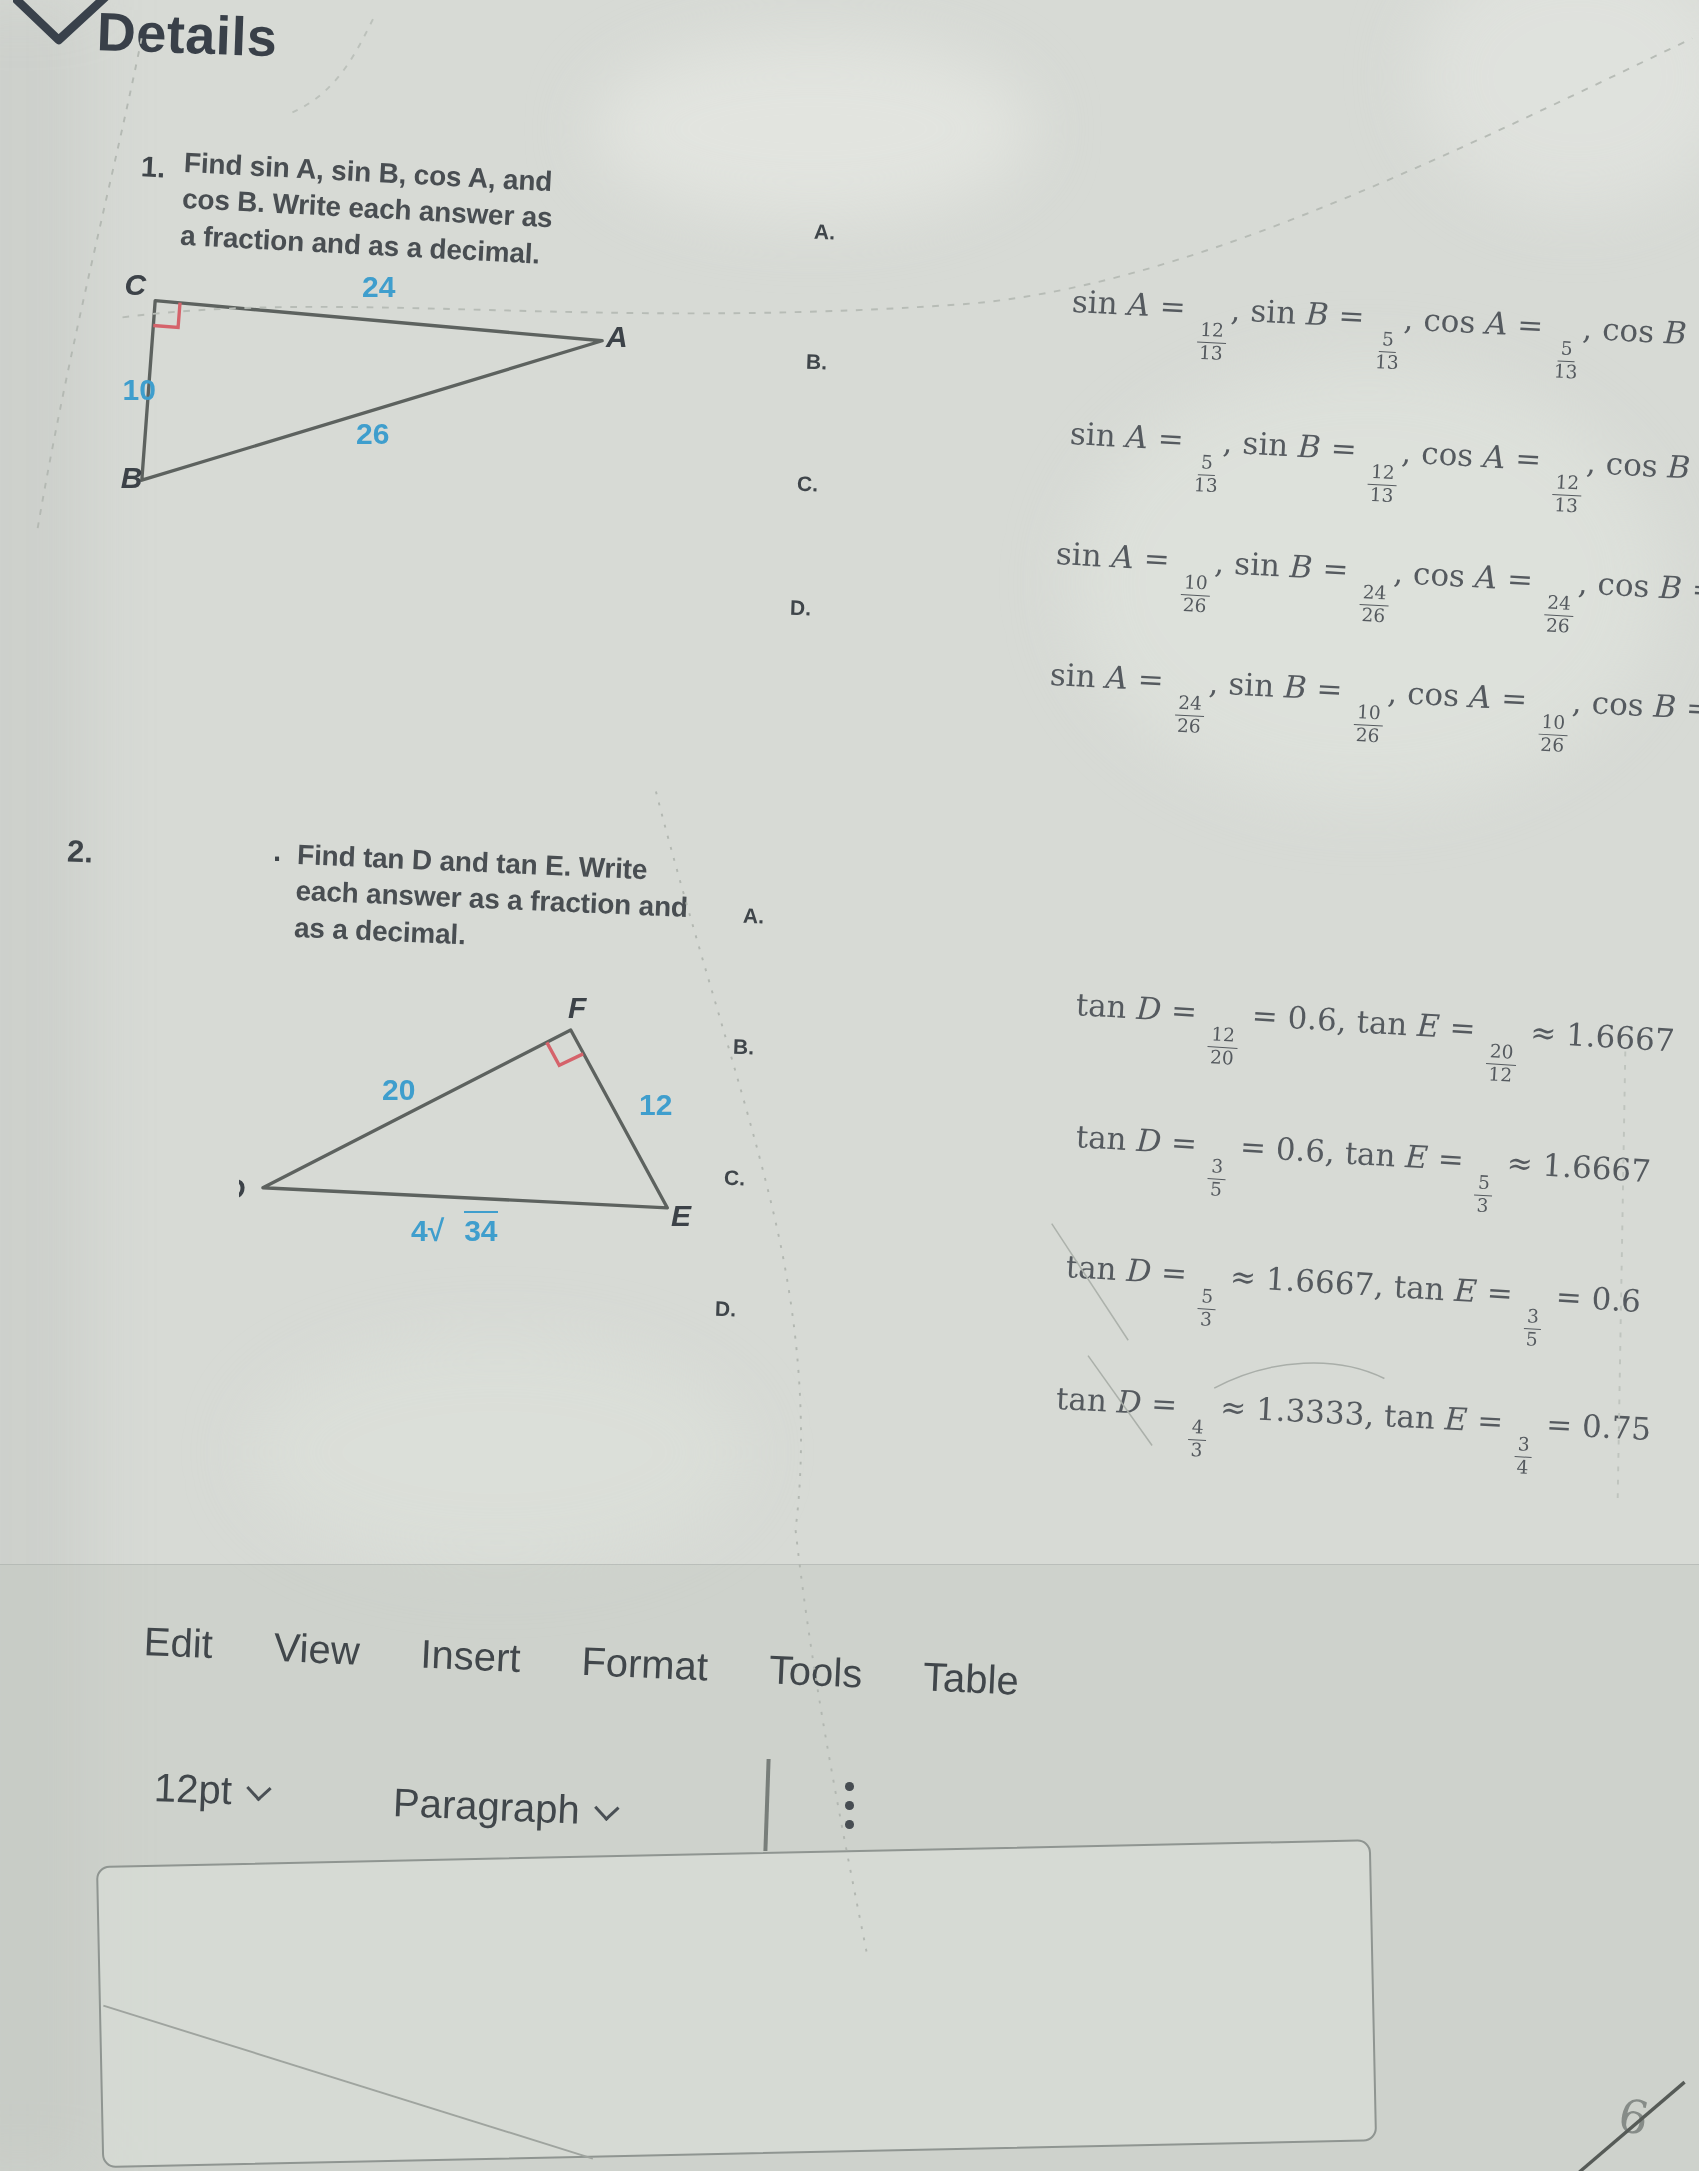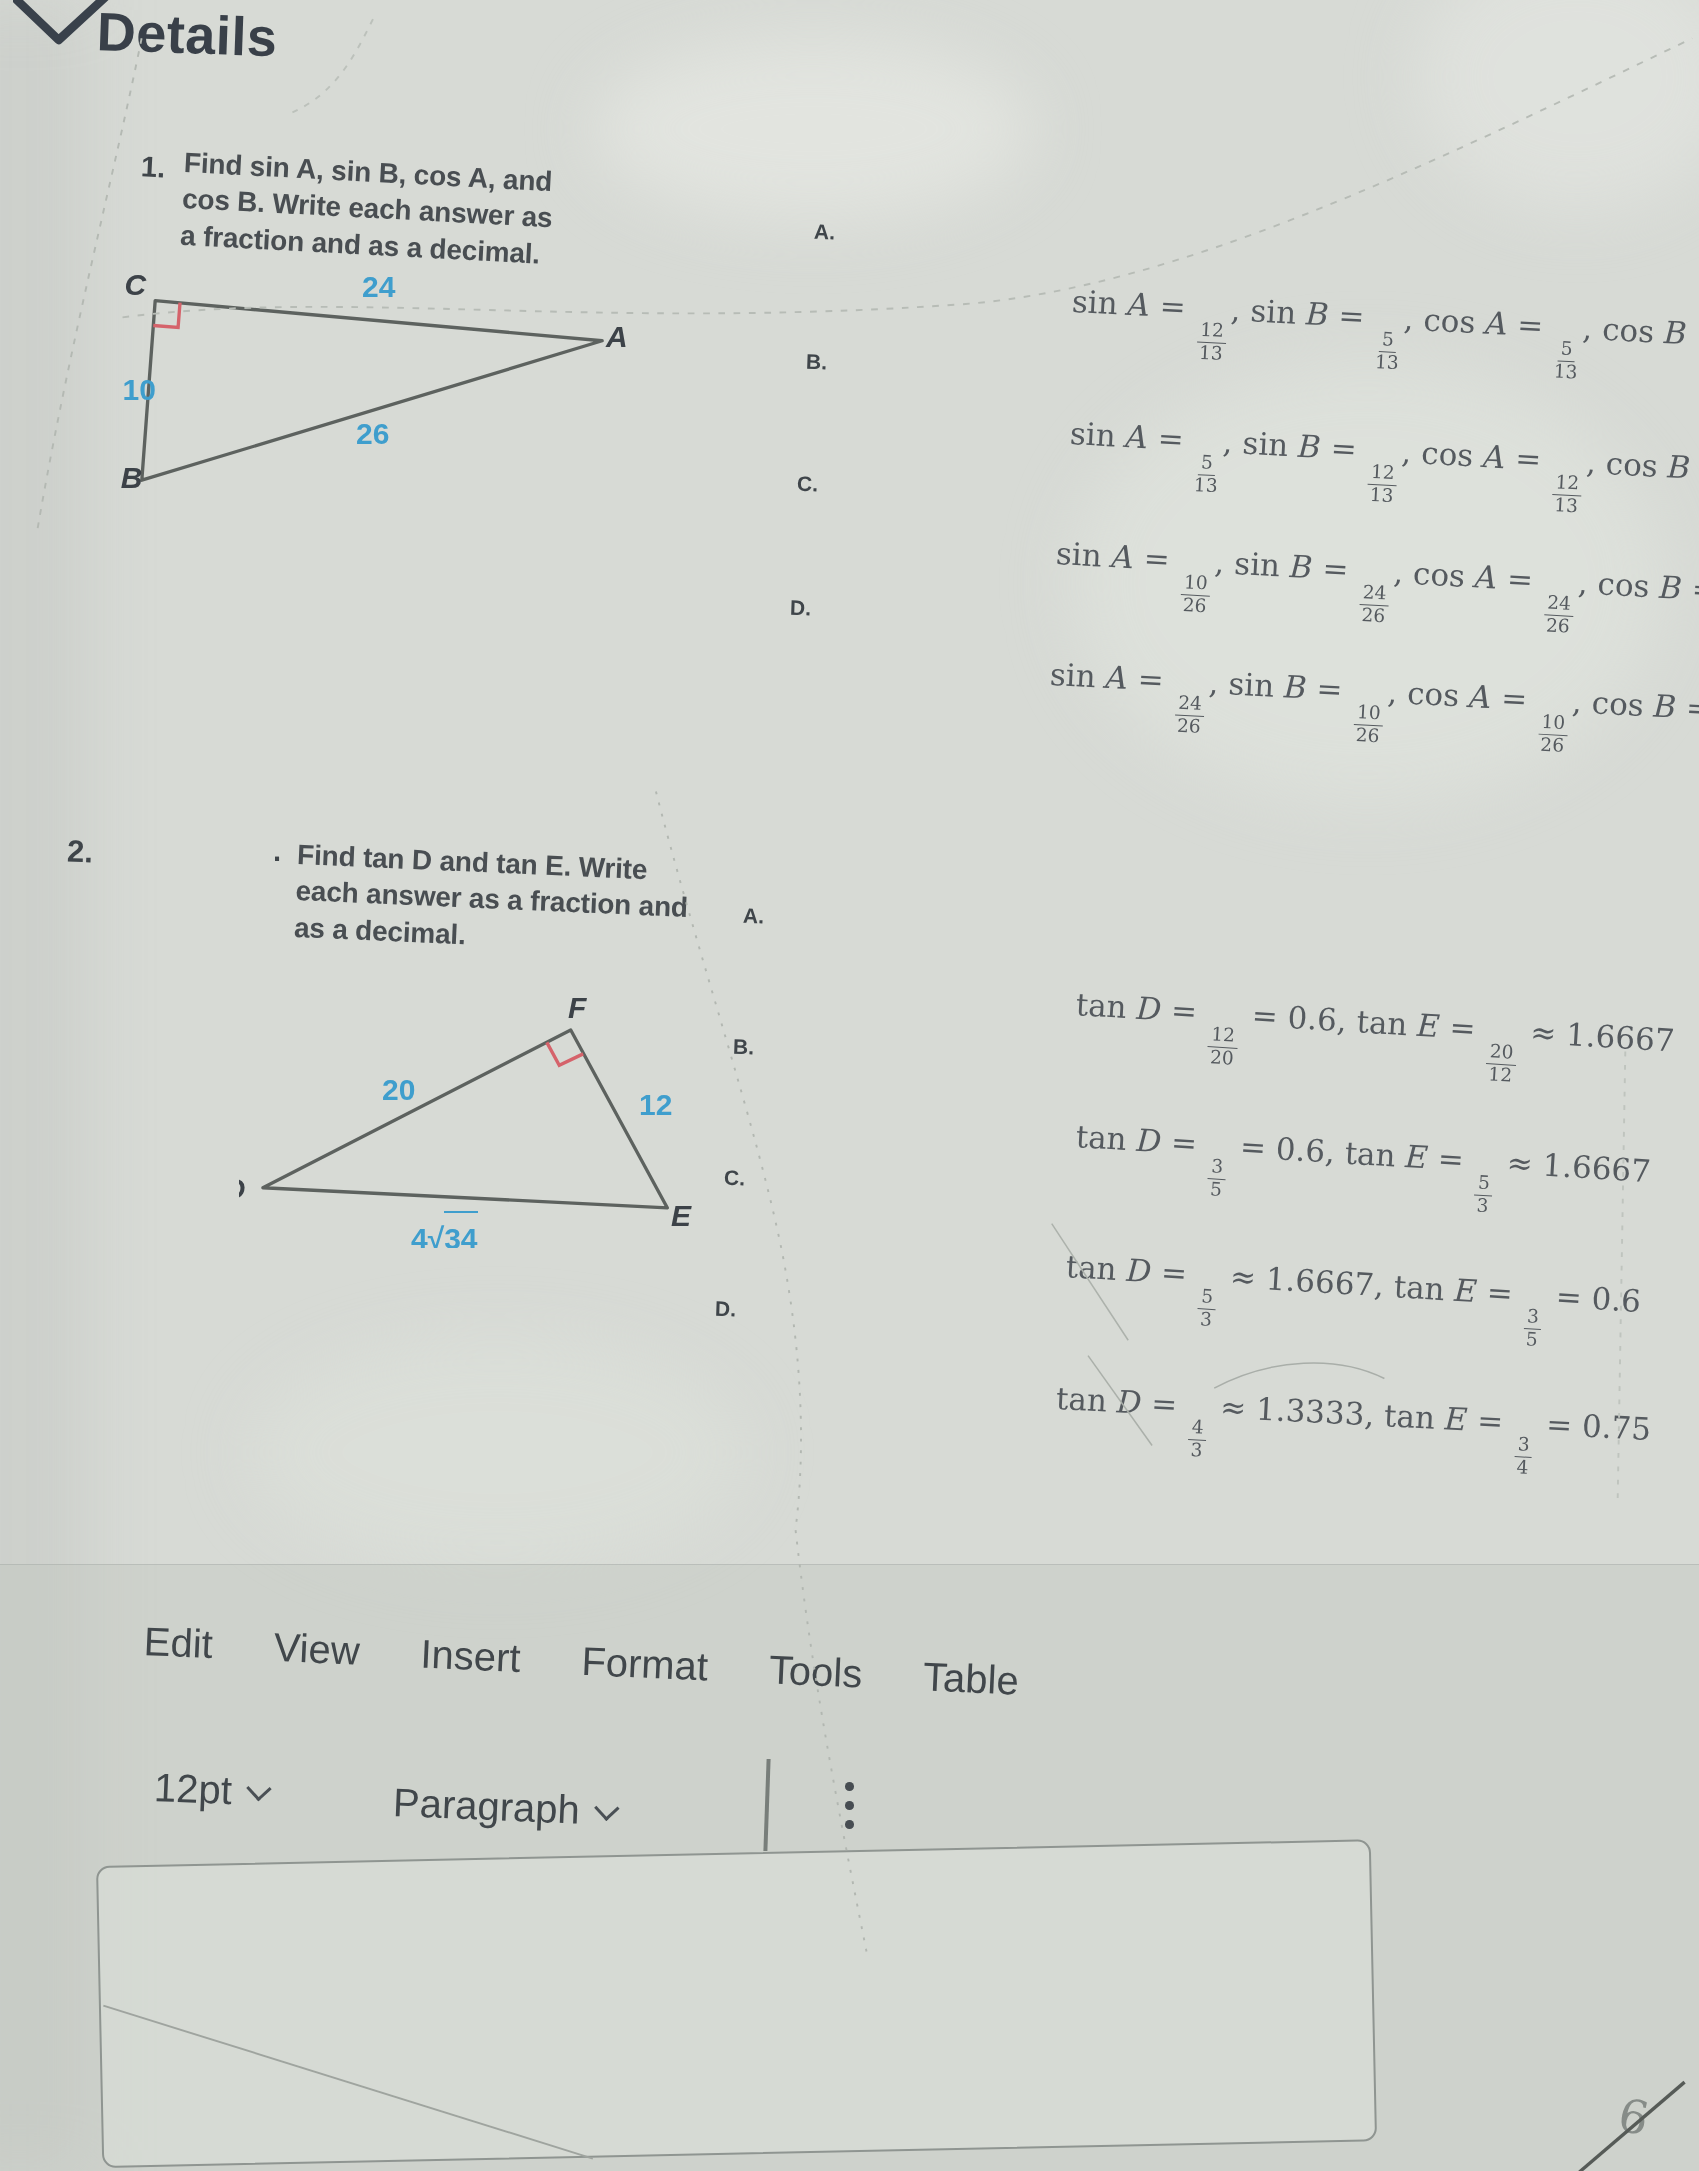--- a/index.html
+++ b/index.html
@@ -21,21 +21,21 @@
   .eq i{font-style:italic;}
   .frac{display:inline-flex;flex-direction:column;align-items:center;vertical-align:-0.55em;
     margin:0 2.9px;line-height:1;}
   .fnum{font-size:0.60em;padding:0 2.9px 1.9px;border-bottom:1.9px solid currentColor;}
   .fden{font-size:0.60em;padding-top:1.9px;}
   
   .tri{position:absolute;}
   .tri svg{position:absolute;left:0;top:0;overflow:visible;}
   .vlabel{position:absolute;font-style:italic;font-weight:700;font-size:30px;color:#3c4248;}
   .slabel{position:absolute;font-weight:700;font-size:30px;color:#3f9ecd;white-space:nowrap;}
-  .root{display:inline-block;border-top:2.9px solid #3f9ecd;padding-top:9px;}
+  .root{display:inline-block;border-top:2.9px solid #3f9ecd;padding-top:1px;margin-left:20px;}
   
   .editor-band{position:absolute;left:0;top:1564px;width:1700px;height:608px;
     background:rgba(193,197,191,0.40);border-top:1px solid rgba(150,156,151,0.35);}
   .menurow{position:absolute;left:145px;top:1619px;display:flex;gap:61px;
     transform:rotate(2.6deg);transform-origin:left top;}
   .menu-item{font-size:40px;color:#41474b;cursor:default;}
   .ctrl{position:absolute;display:flex;align-items:center;gap:15.3px;font-size:40px;color:#41474b;
     transform:rotate(2.4deg);transform-origin:left top;}
   .chevron{width:15.3px;height:15.3px;border-right:3.8px solid #4a5055;border-bottom:3.8px solid #4a5055;
     transform:rotate(45deg) translateY(-3.8px);display:inline-block;}

